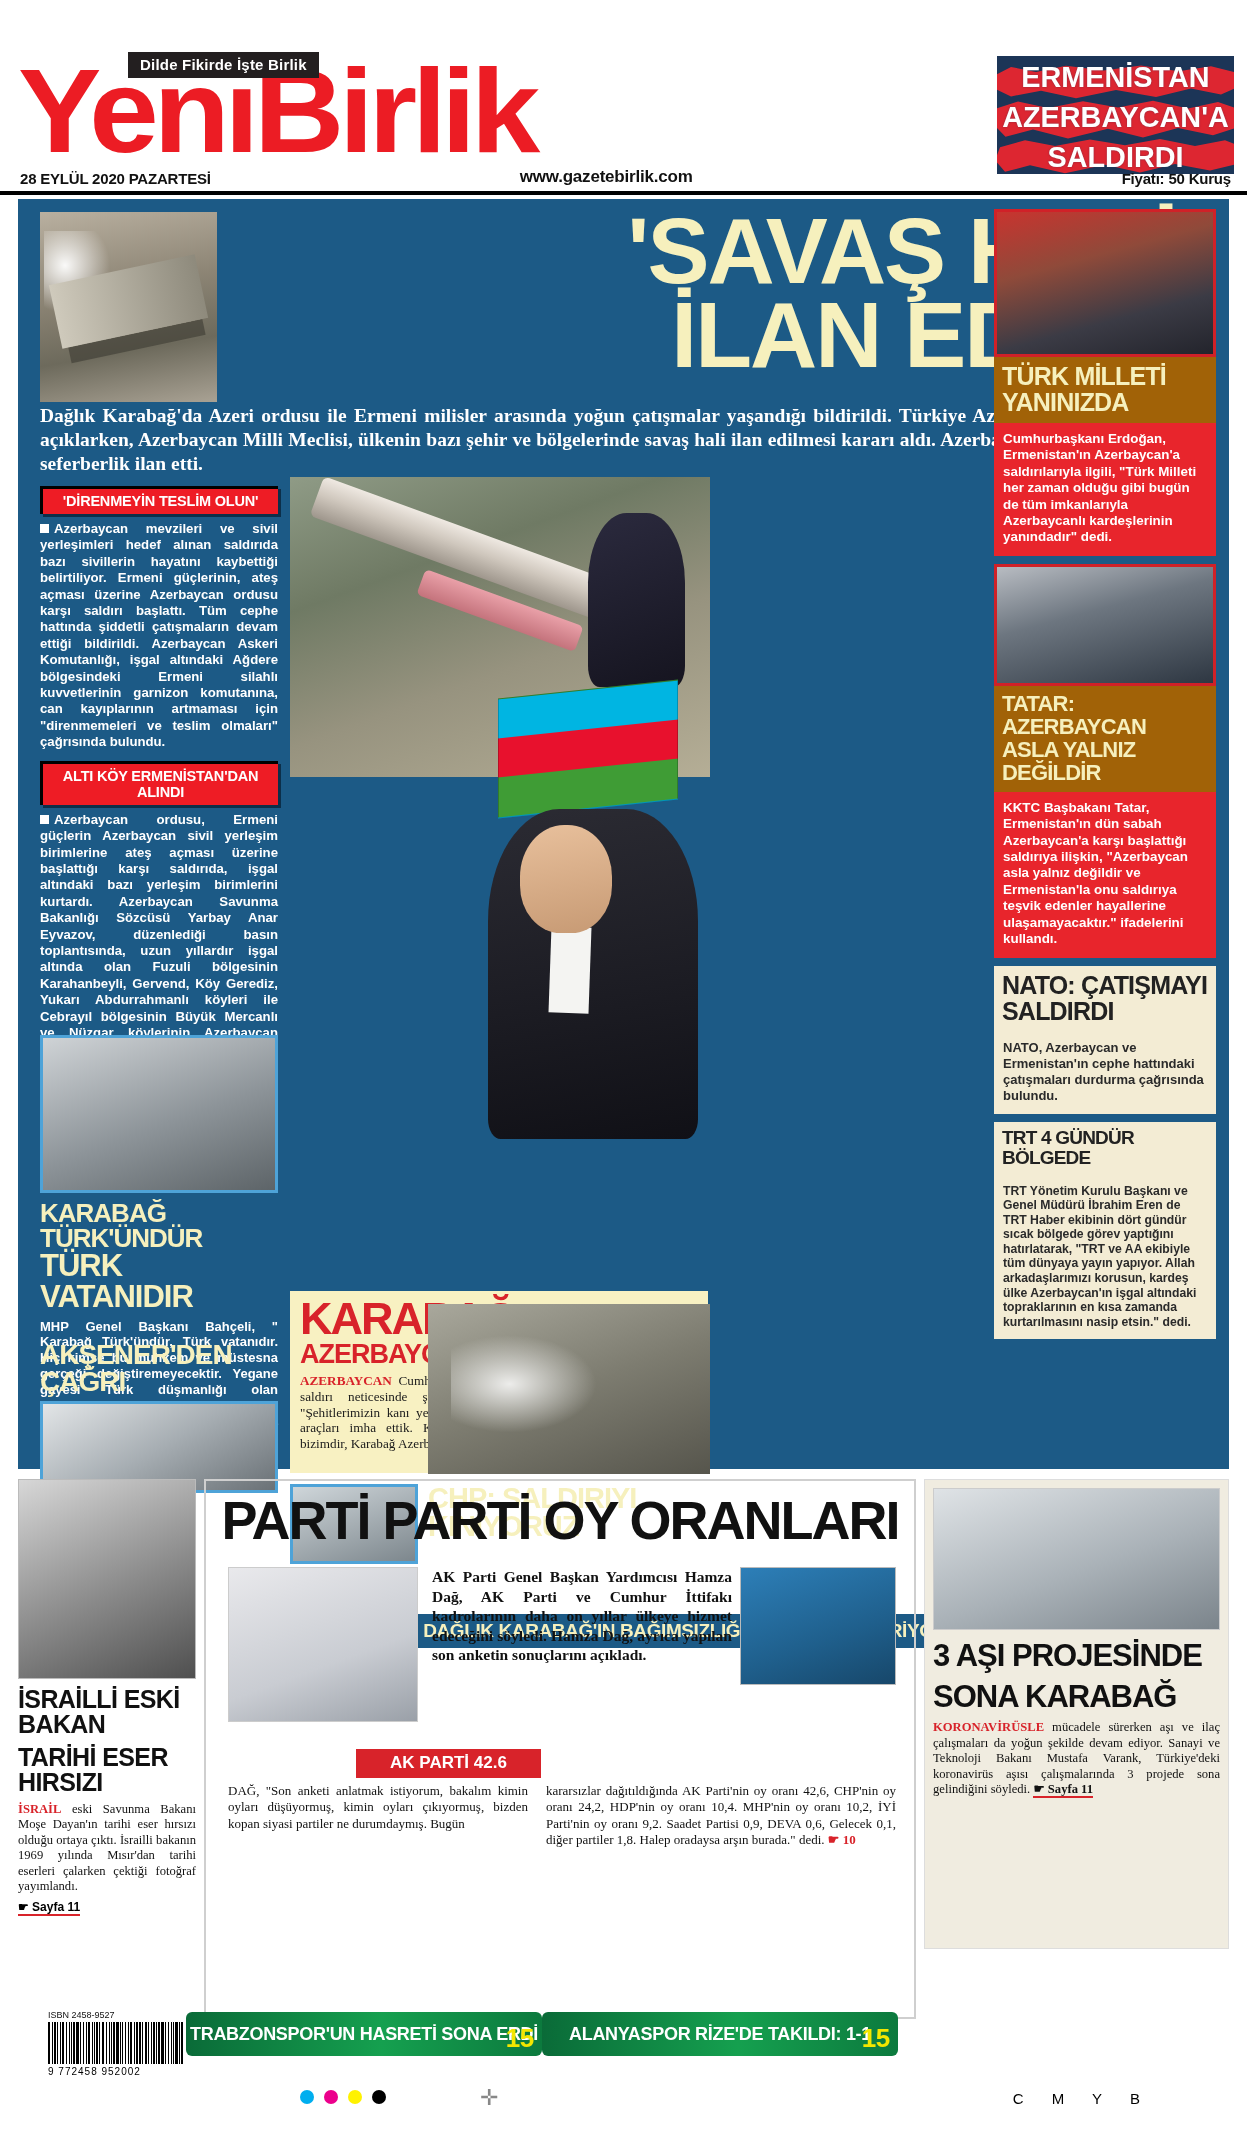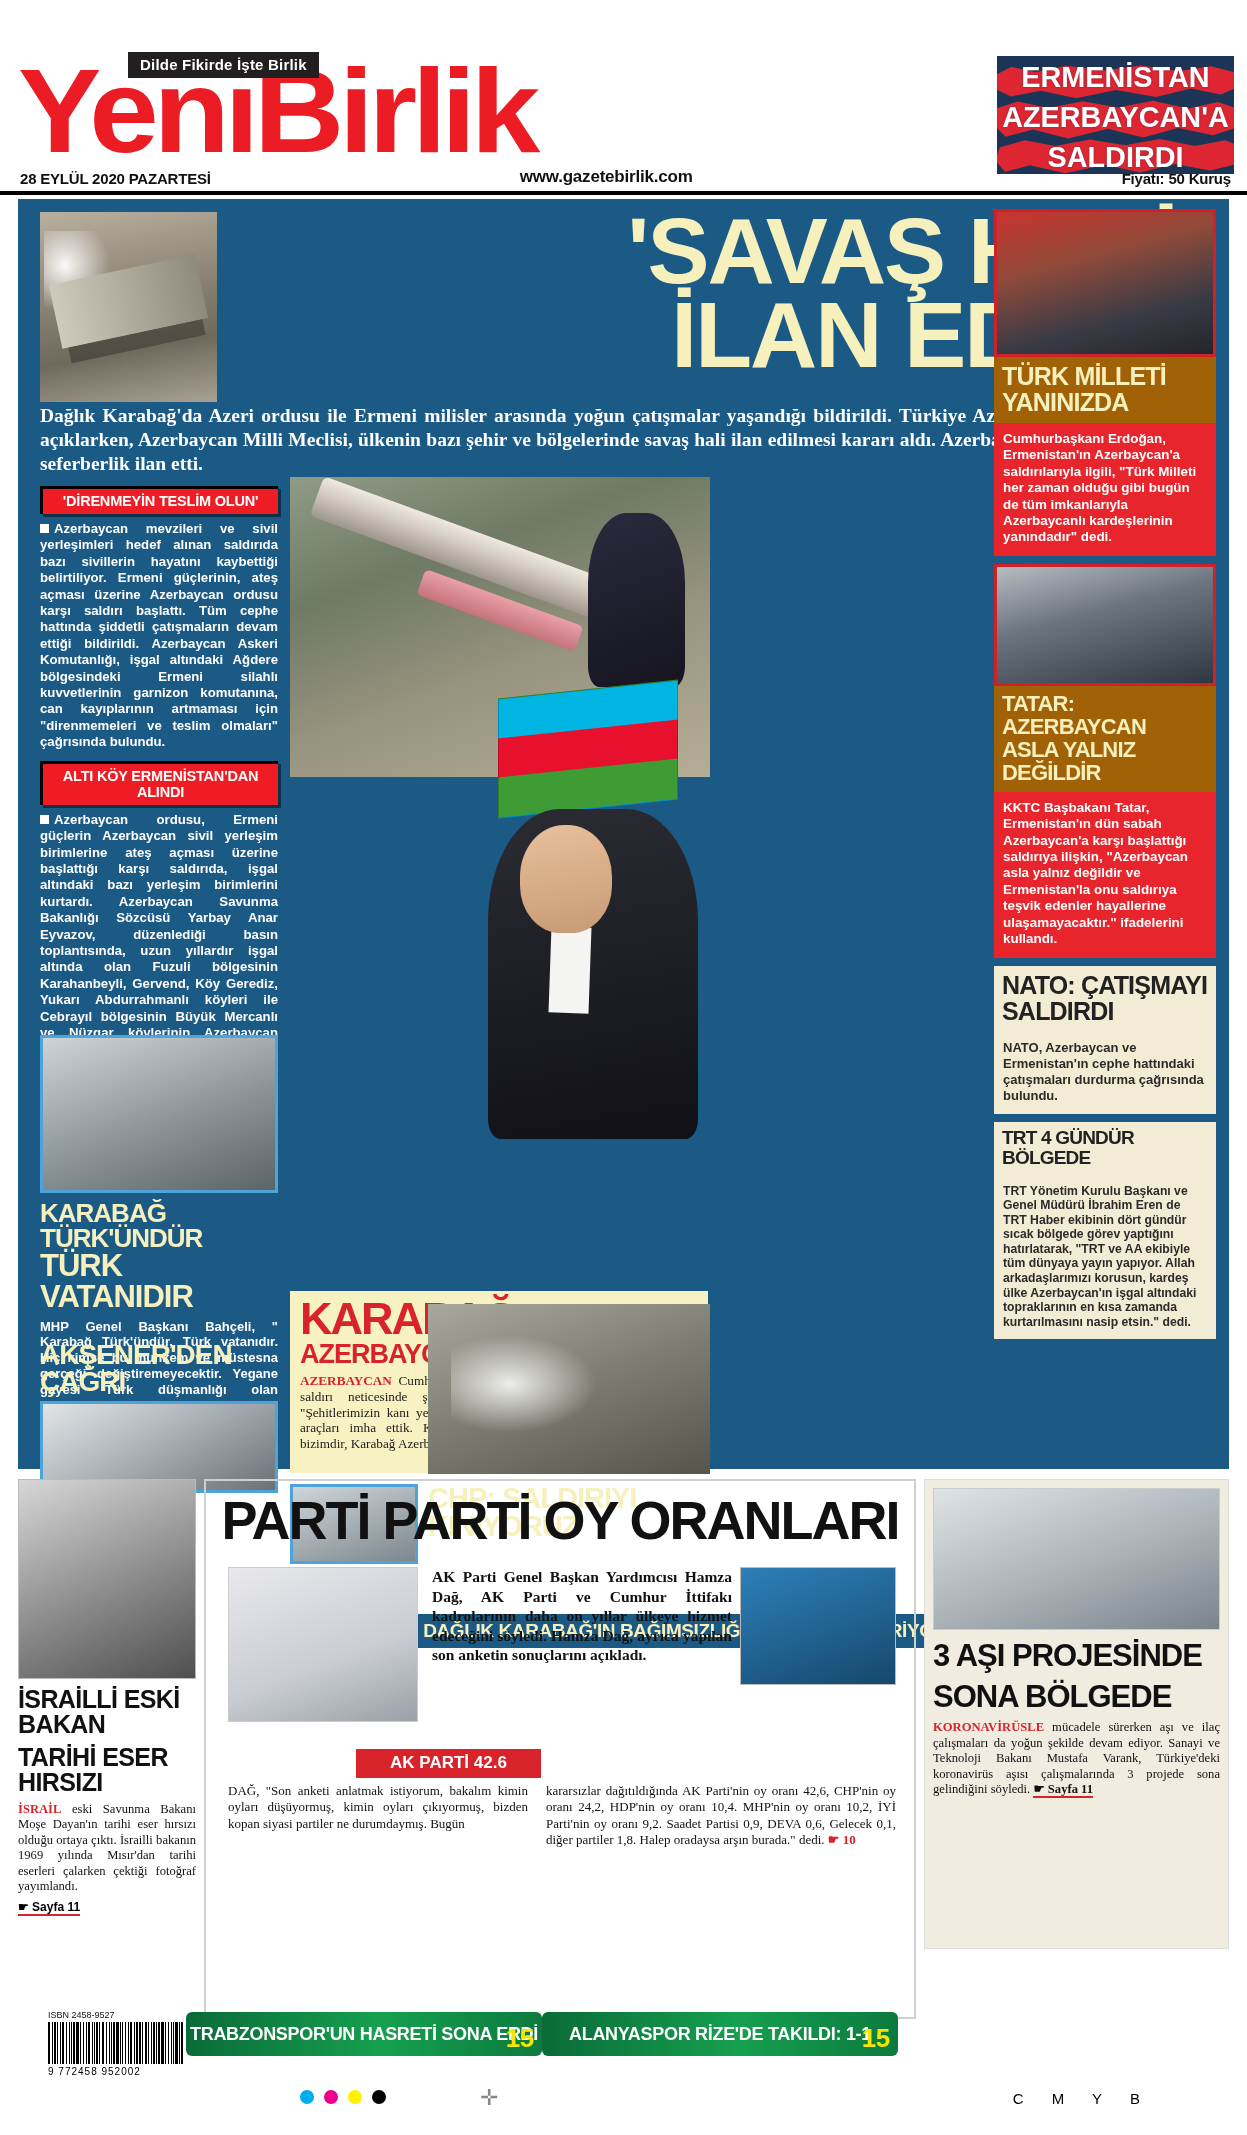--- a/index.html
+++ b/index.html
@@ -451,21 +451,21 @@
       <div class="lead2">AK Parti Genel Başkan Yardımcısı Hamza Dağ, AK Parti ve Cumhur İttifakı kadrolarının daha on yıllar ülkeye hizmet edeceğini söyledi. Hamza Dağ, ayrıca yapılan son anketin sonuçlarını açıkladı.</div>
       <div class="speaker"></div>
       <div class="akbadge">AK PARTİ 42.6</div>
       <div class="col1">DAĞ, "Son anketi anlatmak istiyorum, bakalım kimin oyları düşüyormuş, kimin oyları çıkıyormuş, bizden kopan siyasi partiler ne durumdaymış. Bugün</div>
       <div class="col2"><span>kararsızlar dağıtıldığında AK Parti'nin oy oranı 42,6, CHP'nin oy oranı 24,2, HDP'nin oy oranı 10,4. MHP'nin oy oranı 10,2, İYİ Parti'nin oy oranı 9,2. Saadet Partisi 0,9, DEVA 0,6, Gelecek 0,1, diğer partiler 1,8. Halep oradaysa arşın burada." dedi.</span> <span style="color:#d8232a;font-weight:bold;">☛ <span>10</span></span></div>
     </div>
 
     <div class="br">
       <div class="bphoto2"></div>
       <h3>3 AŞI PROJESİNDE</h3>
-      <h3>SONA BÖLGEDE</h3>
+      <h3>SONA KARABAĞ</h3>
       <p><span class="kw">KORONAVİRÜSLE</span> <span>mücadele sürerken aşı ve ilaç çalışmaları da yoğun şekilde devam ediyor. Sanayi ve Teknoloji Bakanı Mustafa Varank, Türkiye'deki koronavirüs aşısı çalışmalarında 3 projede sona gelindiğini söyledi.</span> <span style="font-weight:bold;border-bottom:2px solid #d8232a;">☛ <span>Sayfa 11</span></span></p>
     </div>
   </div>
 
   <div class="barcodewrap">
     <div class="isbn">ISBN 2458-9527</div>
     <div class="barcode" id="barcode">
         <i style="width: 3px;"></i>
         <i style="width: 1px;"></i>
         <i style="width: 2px;"></i>

